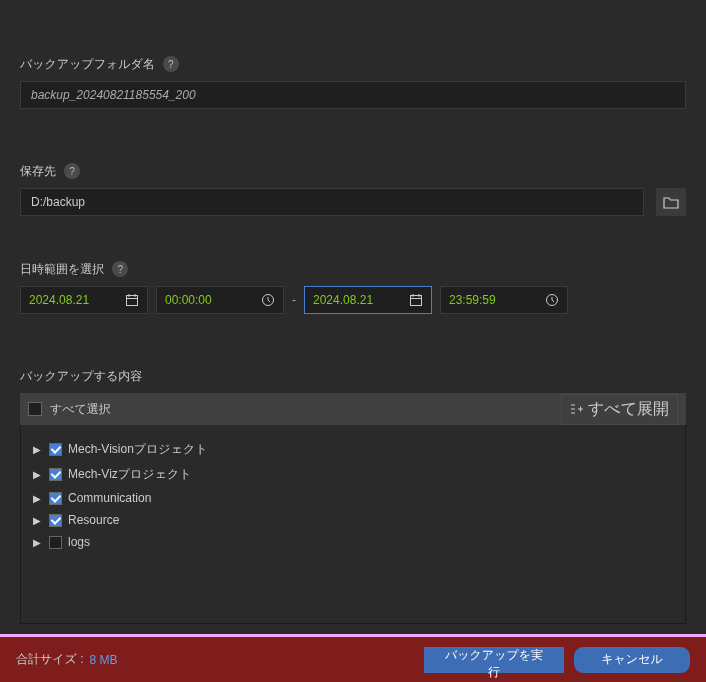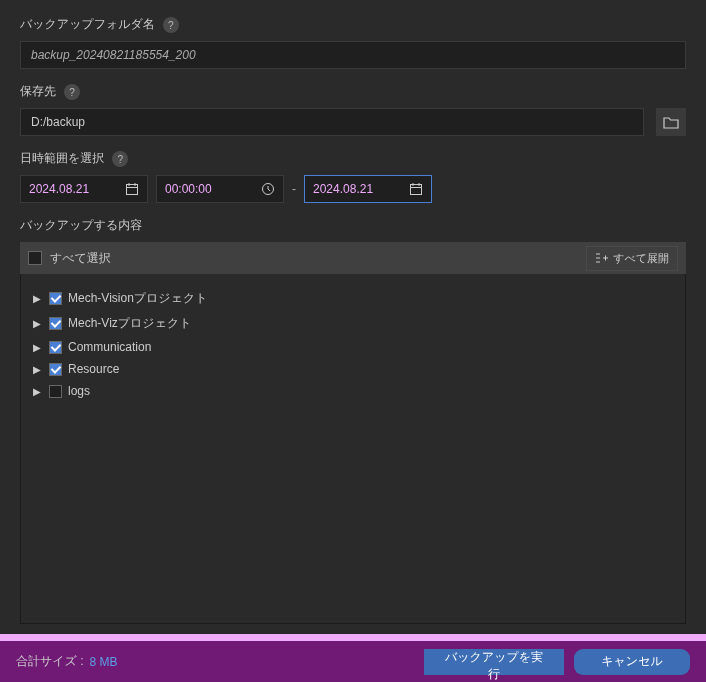--- a/index.html
+++ b/index.html
@@ -21,23 +21,24 @@
 }
 .content {
   flex: 1;
   padding: 16px 20px 10px 20px;
   display: flex;
   flex-direction: column;
   overflow: hidden;
 }
 .label-row {
   display: flex;
-  align-items: flex-end;
+  align-items: flex-start;
   gap: 8px;
   margin-bottom: 8px;
+  margin-top: 40px;
 }
 .label-text { color: #cccccc; }
 .help-icon {
   width: 16px;
   height: 16px;
   border-radius: 50%;
   background: #4a4a4a;
   color: #bbb;
   display: inline-flex;
   align-items: center;
@@ -53,21 +54,21 @@
   padding: 6px 10px;
   height: 28px;
   font-size: 12px;
   margin-bottom: 14px;
   font-style: italic;
 }
 .path-wrap {
   display: flex;
   align-items: center;
   gap: 12px;
-  margin-bottom: 14px;
+  margin-bottom: 5px;
 }
 .path-input {
   flex: 1;
   background: #1f1f1f;
   border: 1px solid #3a3a3a;
   color: #ccc;
   padding: 6px 10px;
   height: 28px;
   font-size: 12px;
 }
@@ -93,21 +94,21 @@
   justify-content: space-between;
   background: #1f1f1f;
   border: 1px solid #3a3a3a;
   height: 28px;
   padding: 0 8px;
   width: 128px;
 }
 .date-field.active {
   border: 1px solid #4a7fd6;
 }
-.field-val { color: #f0abfc; }
+.field-val { color: #84cc16; }
 .dash { color: #aaa; }
 .section-bar {
   display: flex;
   align-items: center;
   background: #404040;
   height: 32px;
   padding: 0 8px;
   margin-bottom: 0;
 }
 .checkbox {
@@ -122,21 +123,21 @@
 .bar-btn {
   display: flex;
   align-items: center;
   gap: 4px;
   background: #3f3f3f;
   border: 1px solid #4a4a4a;
   color: #ccc;
   padding: 4px 8px;
   margin-left: 6px;
   cursor: pointer;
-  font-size: 11px;
+  font-size: 16px;
 }
 .tree {
   flex: 1;
   background: #2a2a2a;
   border: 1px solid #1a1a1a;
   border-top: none;
   padding: 12px 8px;
   overflow: auto;
 }
 .tree-item {
@@ -165,22 +166,22 @@
   content: "";
   position: absolute;
   left: 3px; top: 0px;
   width: 4px; height: 7px;
   border: solid #fff;
   border-width: 0 2px 2px 0;
   transform: rotate(45deg);
 }
 .footer {
   height: 48px;
-  background: #701a75;
-  border-top: 7px solid #f0abfc;
+  background: #7f1d1d;
+  border-top: 3px solid #f0abfc;
   display: flex;
   align-items: center;
   padding: 0 16px;
 }
 .size-label { color: #ccc; }
 .size-value { color: #5a9fe6; margin-left: 6px; }
 .btn {
   height: 26px;
   padding: 0 20px;
   font-size: 12px;
@@ -241,20 +242,27 @@
       <span class="dash">-</span>
       <div class="date-field active">
         <span class="field-val">2024.08.21</span>
         <svg width="14" height="14" viewBox="0 0 14 14">
             <rect x="1.5" y="2.5" width="11" height="10" fill="none" stroke="#ccc"></rect>
             <line x1="1.5" y1="5.5" x2="12.5" y2="5.5" stroke="#ccc"></line>
             <line x1="4" y1="1" x2="4" y2="4" stroke="#ccc"></line>
             <line x1="10" y1="1" x2="10" y2="4" stroke="#ccc"></line>
           </svg>
       </div>
+      <div class="time-field">
+        <span class="field-val">23:59:59</span>
+        <svg width="14" height="14" viewBox="0 0 14 14">
+            <circle cx="7" cy="7" r="5.5" fill="none" stroke="#ccc"></circle>
+            <path d="M7 4 v3 l2 2" fill="none" stroke="#ccc"></path>
+          </svg>
+      </div>
     </div>
 
     <div class="label-row">
       <span class="label-text">バックアップする内容</span>
     </div>
 
     <div class="section-bar">
       <div class="checkbox"></div>
       <span>すべて選択</span>
       <div class="spacer"></div>

